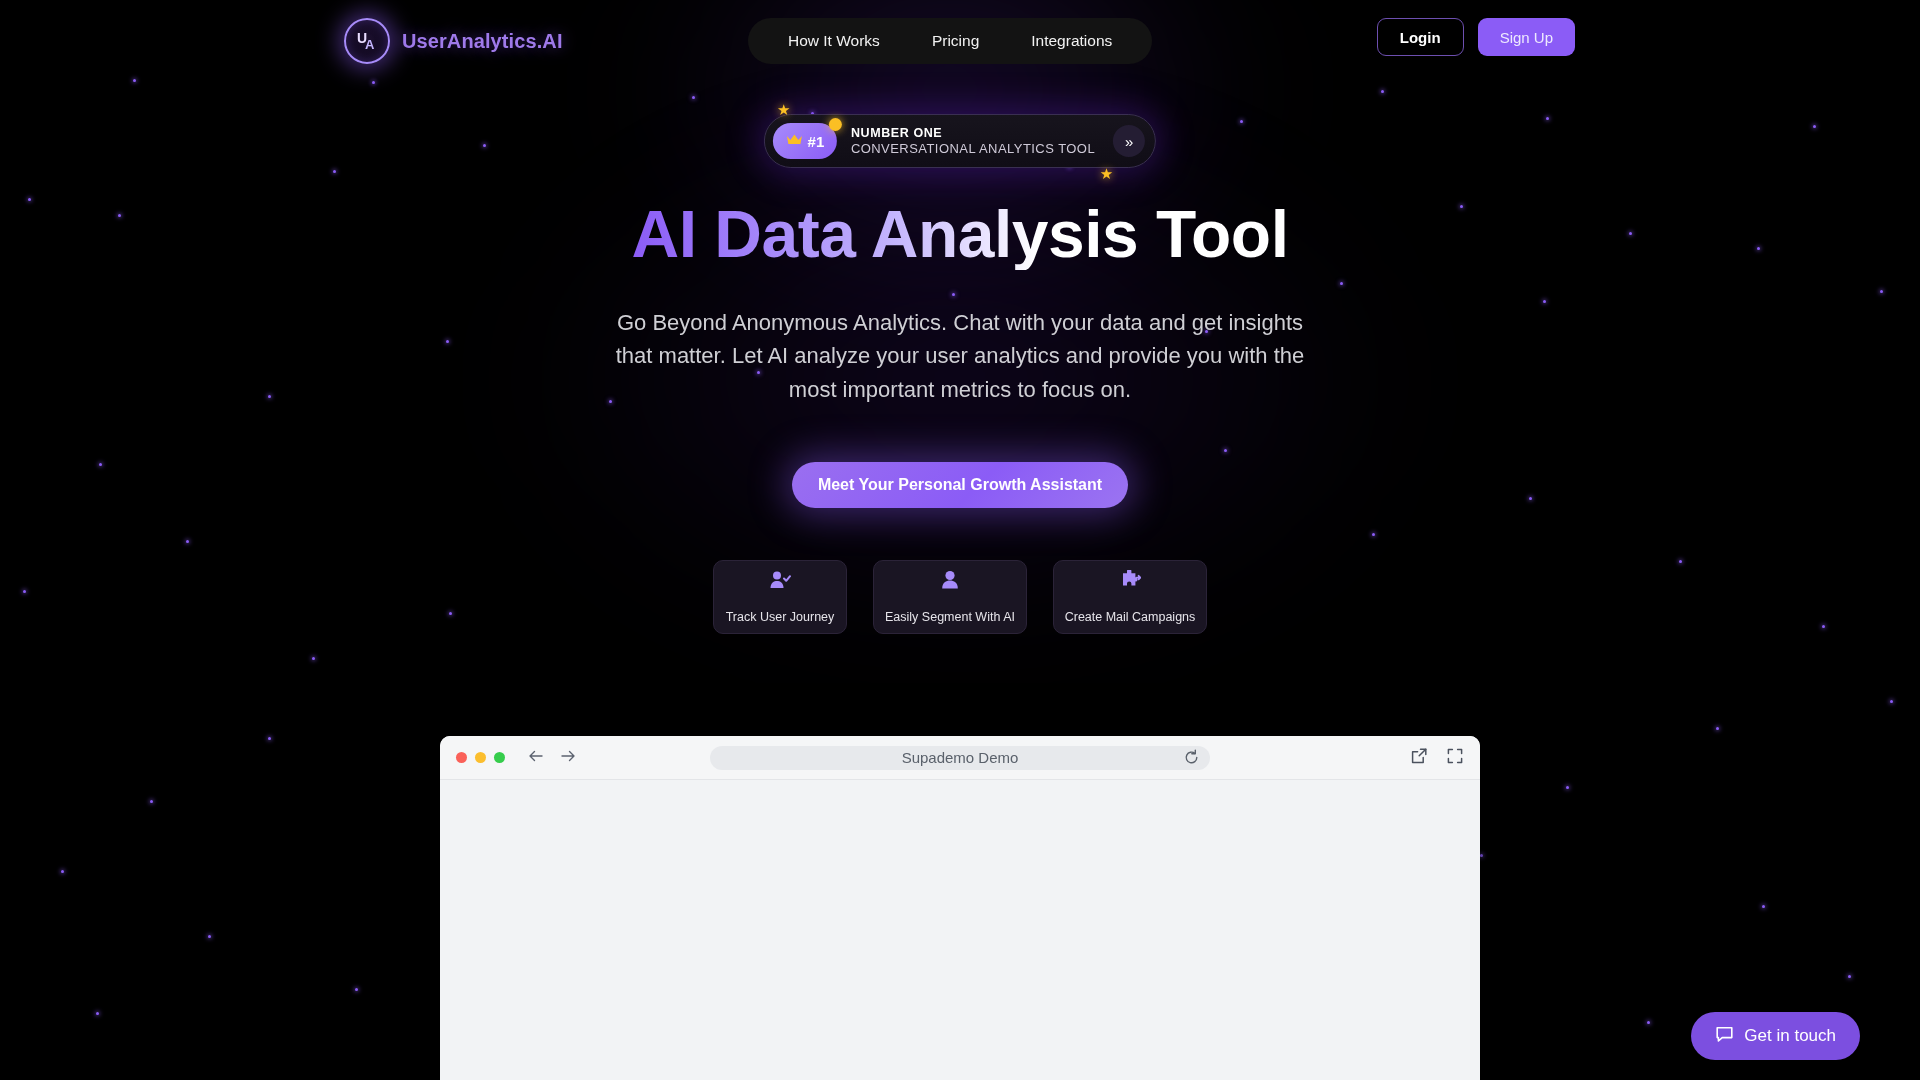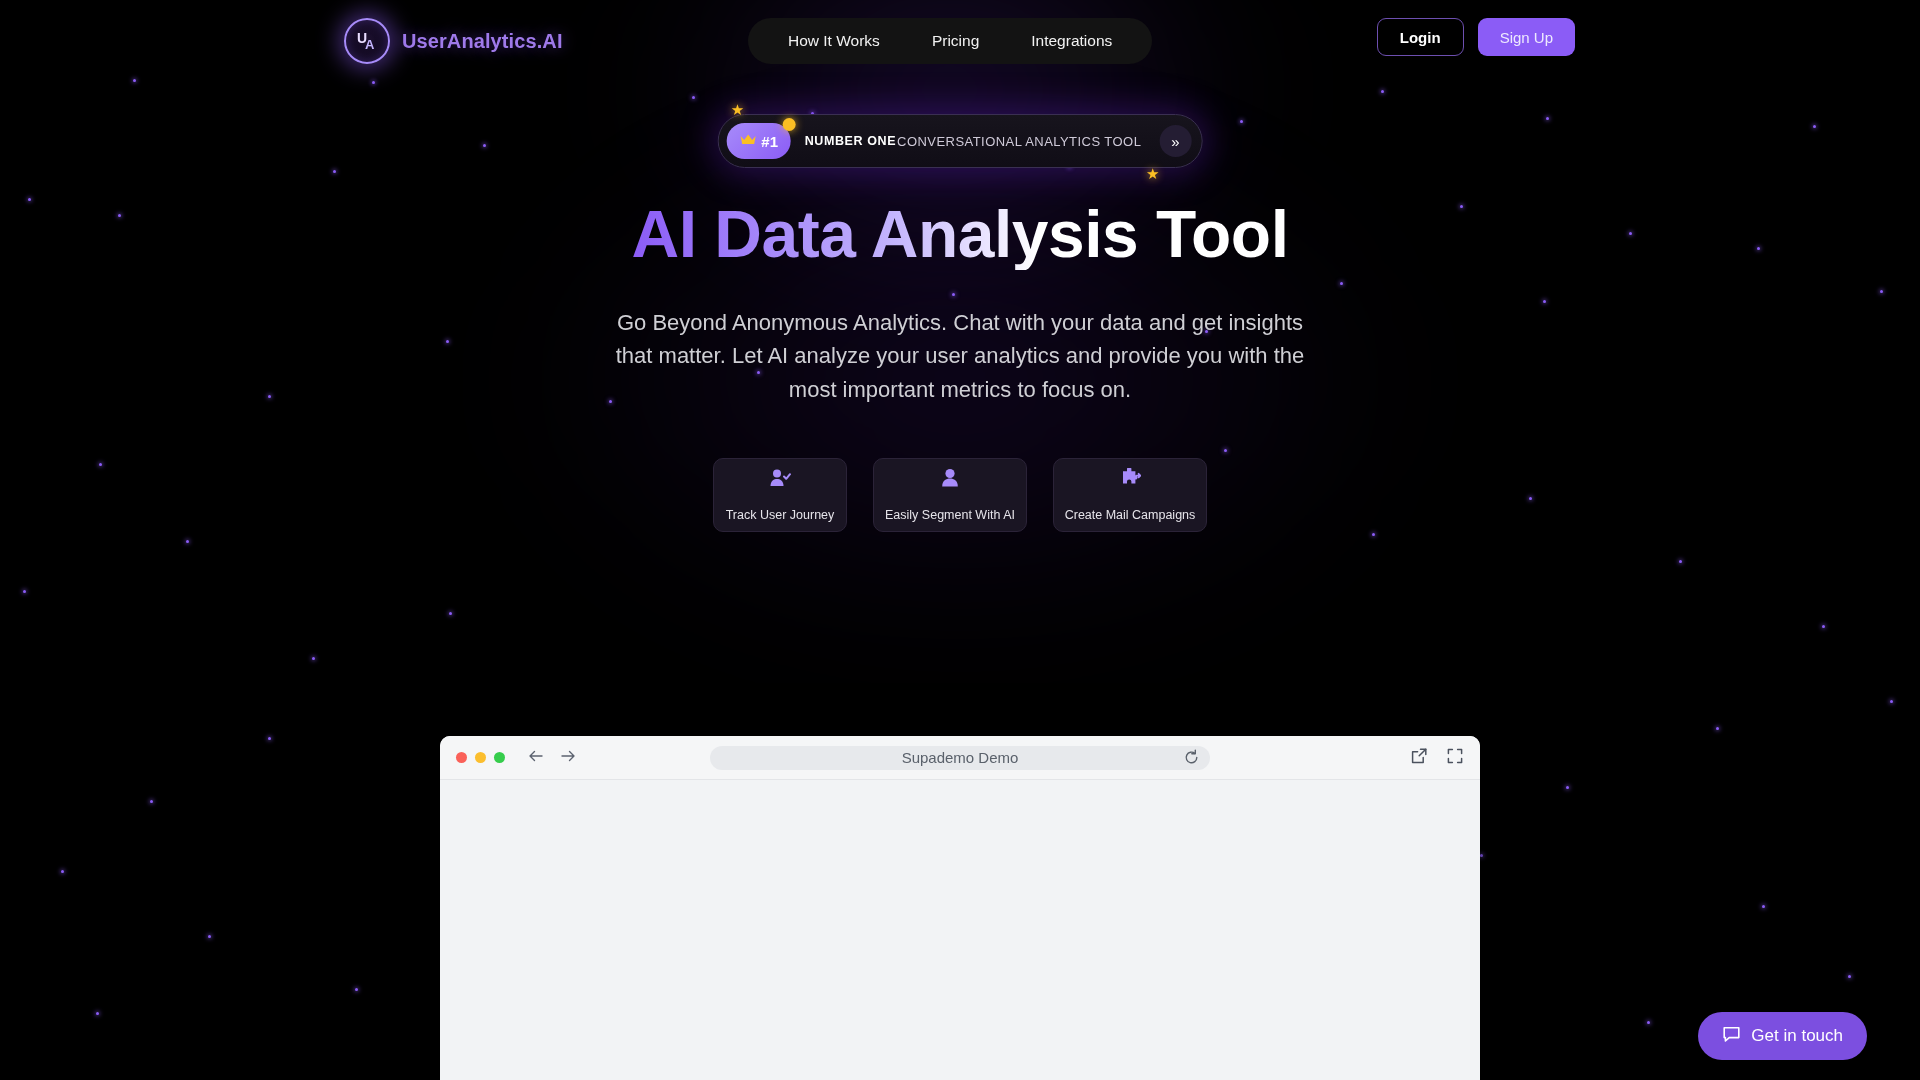--- a/index.html
+++ b/index.html
@@ -57,21 +57,21 @@
            background:linear-gradient(180deg,#17141d 0%, #100d16 100%);
            border:1px solid #3a2f52; display:flex; align-items:center;
            padding:0 10px 0 8px; gap:14px;
            box-shadow:0 0 34px 6px rgba(109,40,217,.30); }
   .rank { position:relative; height:36px; min-width:64px; border-radius:18px;
           background:linear-gradient(135deg,#a78bfa 0%, #8b5cf6 100%);
           display:flex; align-items:center; justify-content:center; gap:5px; padding:0 12px; }
   .rank-text { color:#ffffff; font-size:15px; font-weight:700; }
   .rank-dot { position:absolute; right:-5px; top:-5px; width:13px; height:13px; border-radius:50%;
               background:#fbbf24; box-shadow:0 0 8px rgba(251,191,36,.8); }
-  .badge-txt { display:flex; flex-direction:row; justify-content:center; gap:1px; }
+  .badge-txt { display:flex; flex-direction:column; justify-content:center; gap:1px; }
   .badge-t1 { color:#ffffff; font-size:12.5px; font-weight:700; letter-spacing:.6px; }
   .badge-t2 { color:#cfcad8; font-size:13px; font-weight:400; letter-spacing:.45px; }
   .badge-arrow { width:32px; height:32px; border-radius:50%; background:#241d33;
                  display:flex; align-items:center; justify-content:center;
                  color:#ffffff; font-size:15px; cursor:pointer; margin-left:4px; }
   .sparkle { position:absolute; color:#fbbf24; font-size:15px; line-height:1;
              text-shadow:0 0 8px rgba(251,191,36,.85); }
   .sp1 { left:12px; top:-13px; }
   .sp2 { right:42px; bottom:-14px; }
 
@@ -113,21 +113,21 @@
   .narrows { display:flex; gap:14px; align-items:center; margin-left:22px; color:#5c6370; }
   .urlbar { position:absolute; left:50%; transform:translateX(-50%); width:500px; height:24px;
             background:#e7e9ec; border-radius:12px; display:flex; align-items:center;
             justify-content:center; position:absolute; }
   .urltxt { color:#5a616b; font-size:15px; }
   .reload { position:absolute; right:10px; top:3px; color:#5a616b; display:flex; }
   .bicons { margin-left:auto; display:flex; gap:18px; align-items:center; color:#4b525e; }
   .bcontent { width:100%; height:300px; background:#f2f3f5; }
 
   
-  .chat { position:absolute; right:53px; bottom:20px; height:48px; border-radius:24px;
+  .chat { position:absolute; right:60px; bottom:20px; height:48px; border-radius:24px;
           background:#7c4fe0; display:flex; align-items:center; gap:10px; padding:0 24px;
           cursor:pointer; z-index:9; }
   .chat-lbl { color:#ffffff; font-size:17px; }
 </style>
 </head>
 <body>
 
 <div id="root">
 
   <div class="glow glow-a"></div>
@@ -241,20 +241,23 @@
     </div>
   </div>
 
   <div class="hero">
     <h1 class="h1">
       <span class="h1-line1">AI Data Analysis Tool</span>
     </h1>
 
     <p class="sub">Go Beyond Anonymous Analytics. Chat with your data and get insights that matter. Let AI analyze your user analytics and provide you with the most important metrics to focus on.</p>
 
+    <div class="cta-wrap">
+      <button class="cta">Meet Your Personal Growth Assistant</button>
+    </div>
 
     <div class="cards">
       <div class="card">
         <span class="card-ico">
           <svg width="22" height="20" viewBox="0 0 22 20" aria-hidden="true">
             <circle cx="8" cy="5.5" r="4" fill="#a78bfa"></circle>
             <path d="M1.5 18 C1.5 12.8 5 11 8 11 C11 11 14.5 12.8 14.5 18 Z" fill="#a78bfa"></path>
             <path d="M15 8.5 L17.2 10.8 L21 6.2" stroke="#a78bfa" stroke-width="2" fill="none" stroke-linecap="round" stroke-linejoin="round"></path>
           </svg>
         </span>

